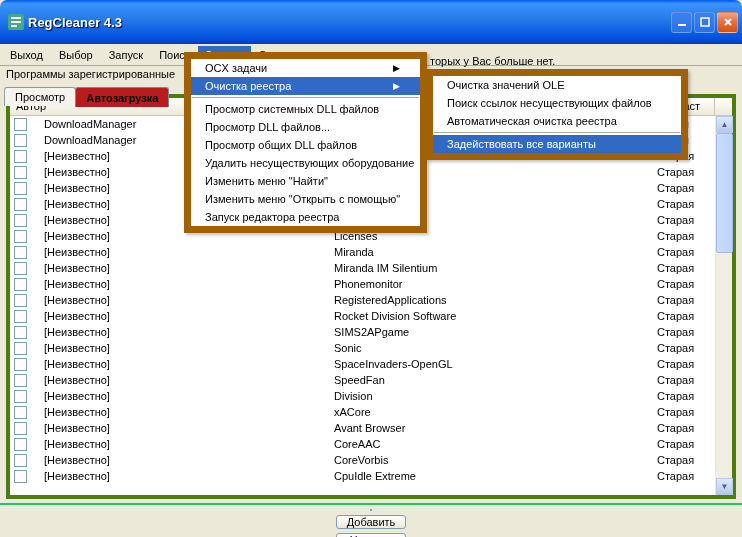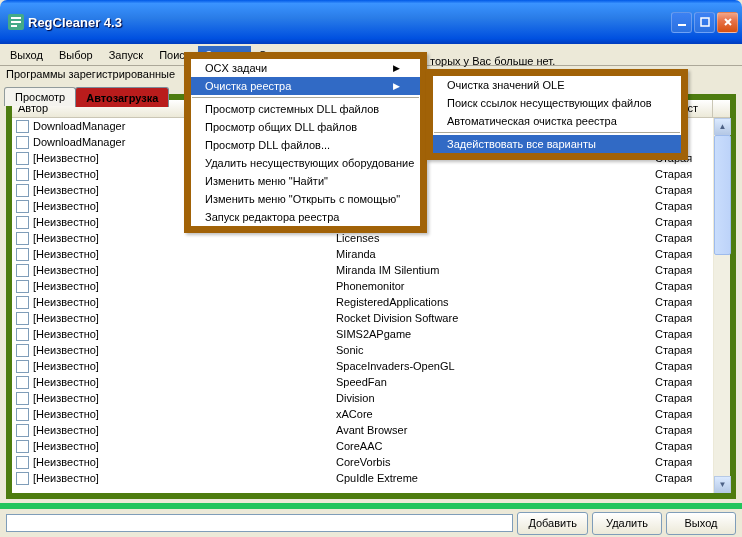--- a/index.html
+++ b/index.html
@@ -16,42 +16,42 @@
 .menubar { height: 22px; background: #ece9d8; border-bottom: 1px solid #aca899; display: flex; align-items: center; padding: 0 2px; }
 .menubar .menu-item { padding: 3px 8px; cursor: default; }
 .menubar .menu-item.active { background: #316ac5; color: #fff; }
 
 .infobar { height: 18px; padding: 2px 6px 0 6px; background: #ece9d8; white-space: nowrap; overflow: hidden; }
 
 .tabbar { height: 22px; display: flex; align-items: flex-end; padding: 0 4px; position: relative; z-index: 1; }
 .tab { border: 1px solid #919b9c; border-bottom: none; border-radius: 3px 3px 0 0; background: #f4f3ee; padding: 3px 10px 3px 10px; margin-right: -1px; cursor: default; }
 .tab.active { background: #b91c1c; border-color: #7a8a99; padding-top: 4px; position: relative; top: 1px; z-index: 2; font-weight: bold; }
 
-.table-wrap { position: absolute; left: 6px; right: 6px; top: 94px; bottom: 38px; border: 6px solid #4d7c0f; background: #fff; }
+.table-wrap { position: absolute; left: 6px; right: 6px; top: 94px; bottom: 38px; border: 4px solid #4d7c0f; background: #fff; }
 .table-head { height: 18px; display: flex; background: #ece9d8; border-bottom: 1px solid #cac6b5; }
 .th { border-right: 1px solid #cac6b5; padding: 2px 6px; background: linear-gradient(to bottom, #fff, #ece9d8); overflow: hidden; white-space: nowrap; }
 .th.author { width: 320px; }
 .th.program { flex: 1; }
 .th.age { width: 62px; }
 .th.scroll { width: 17px; border-right: none; }
 
 .table-body { position: absolute; top: 18px; bottom: 0; left: 0; right: 17px; overflow: hidden; }
 .row { height: 16px; display: flex; align-items: center; }
 .cell { padding: 0 4px; overflow: hidden; white-space: nowrap; display: flex; align-items: center; }
-.cell.author { width: 320px; }
+.cell.author { width: 320px; gap: 13px; }
 .cell.program { flex: 1; }
 .cell.age { width: 62px; }
 .chk { width: 13px; height: 13px; border: 1px solid #7f9db9; background: #fff; margin-right: 4px; flex-shrink: 0; }
 
 .vscroll { position: absolute; right: 0; top: 18px; bottom: 0; width: 17px; background: #f1efe2; border-left: 1px solid #ece9d8; }
 .vscroll .arrow { width: 17px; height: 17px; background: linear-gradient(to bottom, #dbeaff, #b6c9e6); border: 1px solid #b6c9e6; display: flex; align-items: center; justify-content: center; font-size: 8px; color: #4d6185; }
 .vscroll .arrow.down { position: absolute; bottom: 0; }
 .vscroll .thumb { position: absolute; top: 17px; left: 0; width: 17px; height: 120px; background: linear-gradient(to right, #c9ddfc, #bdd3f9); border: 1px solid #9ebbec; border-radius: 2px; }
 
-.bottombar { position: absolute; left: 0; right: 0; bottom: 0; height: 34px; border-top: 6px solid #22c55e; display: flex; align-items: center; padding: 4px 6px; gap: 4px; }
+.bottombar { position: absolute; left: 0; right: 0; bottom: 0; height: 34px; border-top: 2px solid #22c55e; display: flex; align-items: center; padding: 4px 6px; gap: 4px; flex-direction: column; }
 .progress-well { flex: 1; height: 18px; border: 1px solid #7f9db9; background: #fff; }
 .btn { height: 23px; min-width: 70px; padding: 0 10px; border: 1px solid #7f9db9; background: linear-gradient(to bottom, #fff, #ece9d8); border-radius: 3px; cursor: default; }
 
 .dropdown { position: absolute; background: #fff; border: 7px solid #a16207; box-shadow: 2px 2px 3px rgba(0,0,0,0.25); z-index: 100; }
 .dropdown .ditem { padding: 3px 20px 3px 14px; cursor: default; white-space: nowrap; display: flex; align-items: center; justify-content: space-between; }
 .dropdown .ditem.hl { background: #316ac5; color: #fff; }
 .dropdown .sep { height: 1px; background: #aca899; margin: 2px 1px; }
 .dropdown .arrow-r { font-size: 9px; margin-left: 16px; }
 
 .dd1 { left: 184px; top: 52px; width: 243px; }
@@ -319,24 +319,24 @@
     </div>
     <div class="ditem hl">
       <span>Очистка реестра</span>
       <span class="arrow-r">▶</span>
     </div>
     <div class="sep"></div>
     <div class="ditem">
       <span>Просмотр системных DLL файлов</span>
     </div>
     <div class="ditem">
+      <span>Просмотр DLL файлов...</span>
+    </div>
+    <div class="ditem">
       <span>Просмотр общих DLL файлов</span>
-    </div>
-    <div class="ditem">
-      <span>Просмотр DLL файлов...</span>
     </div>
     <div class="ditem">
       <span>Удалить несуществующих оборудование</span>
     </div>
     <div class="ditem">
       <span>Изменить меню "Найти"</span>
     </div>
     <div class="ditem">
       <span>Изменить меню "Открыть с помощью"</span>
     </div>

